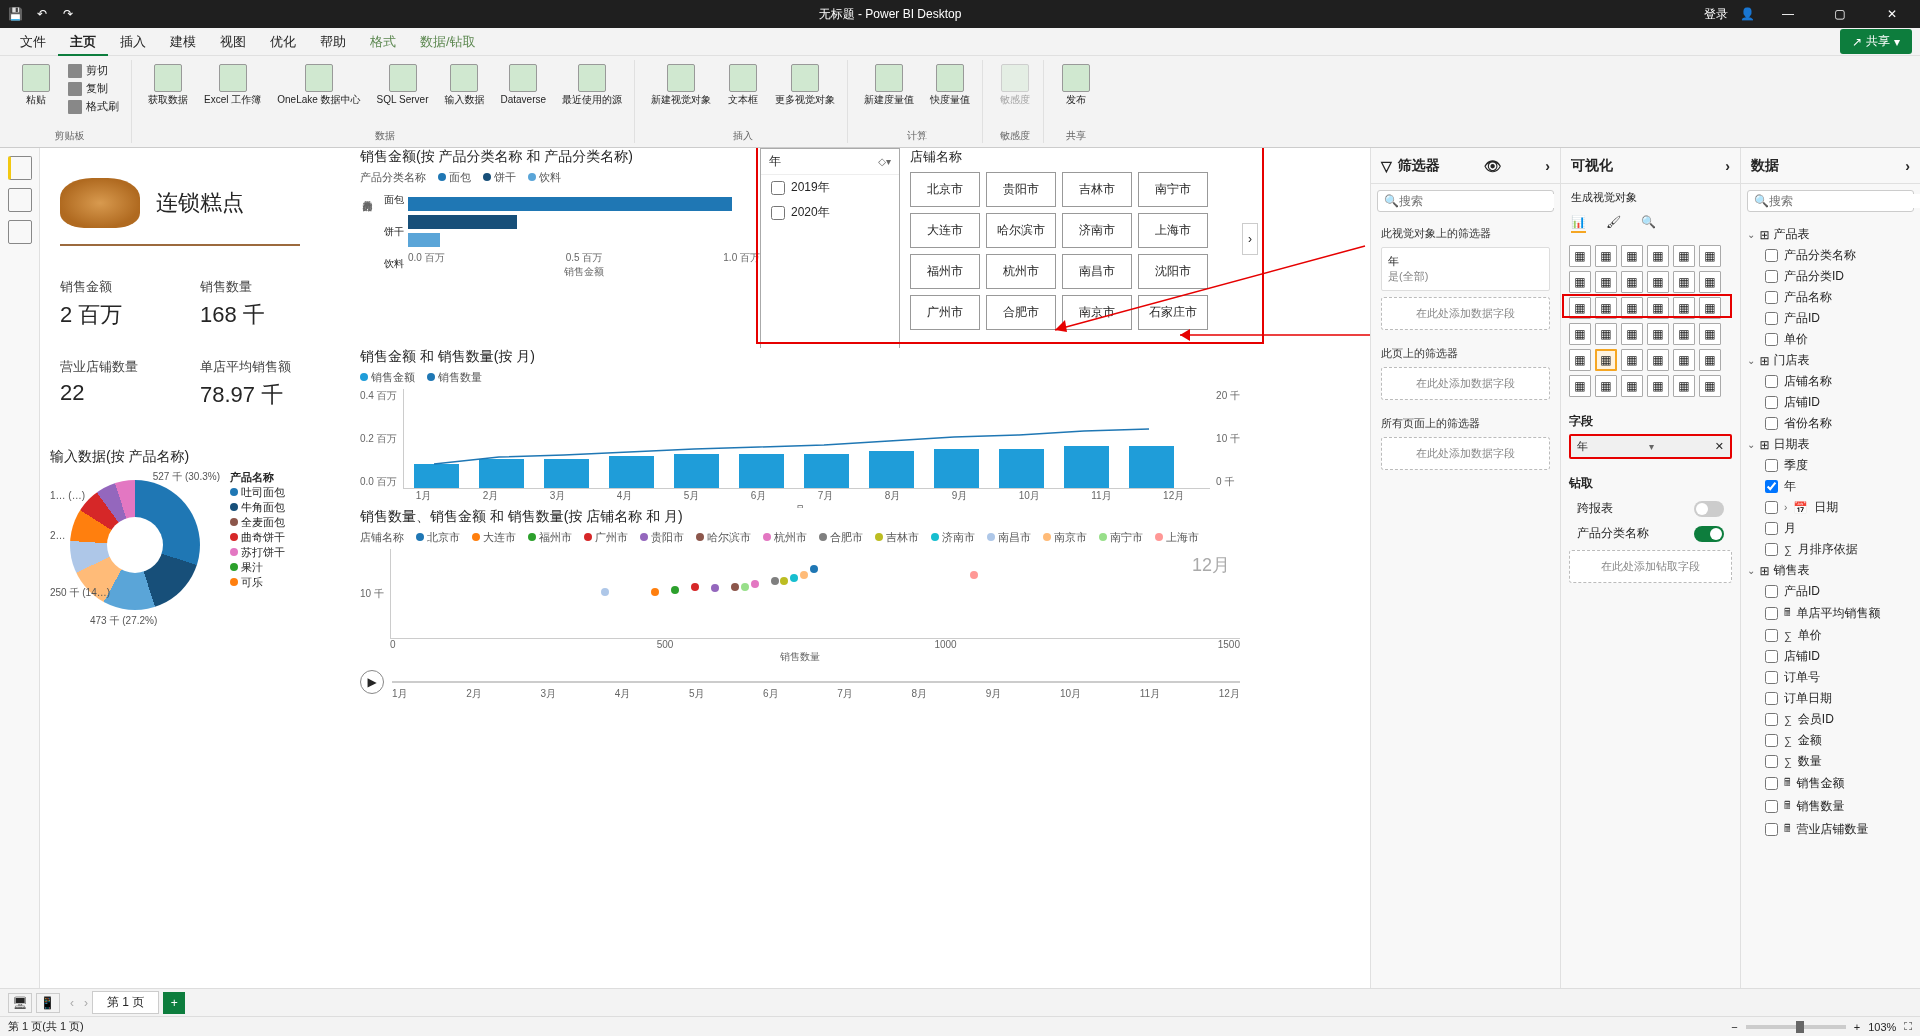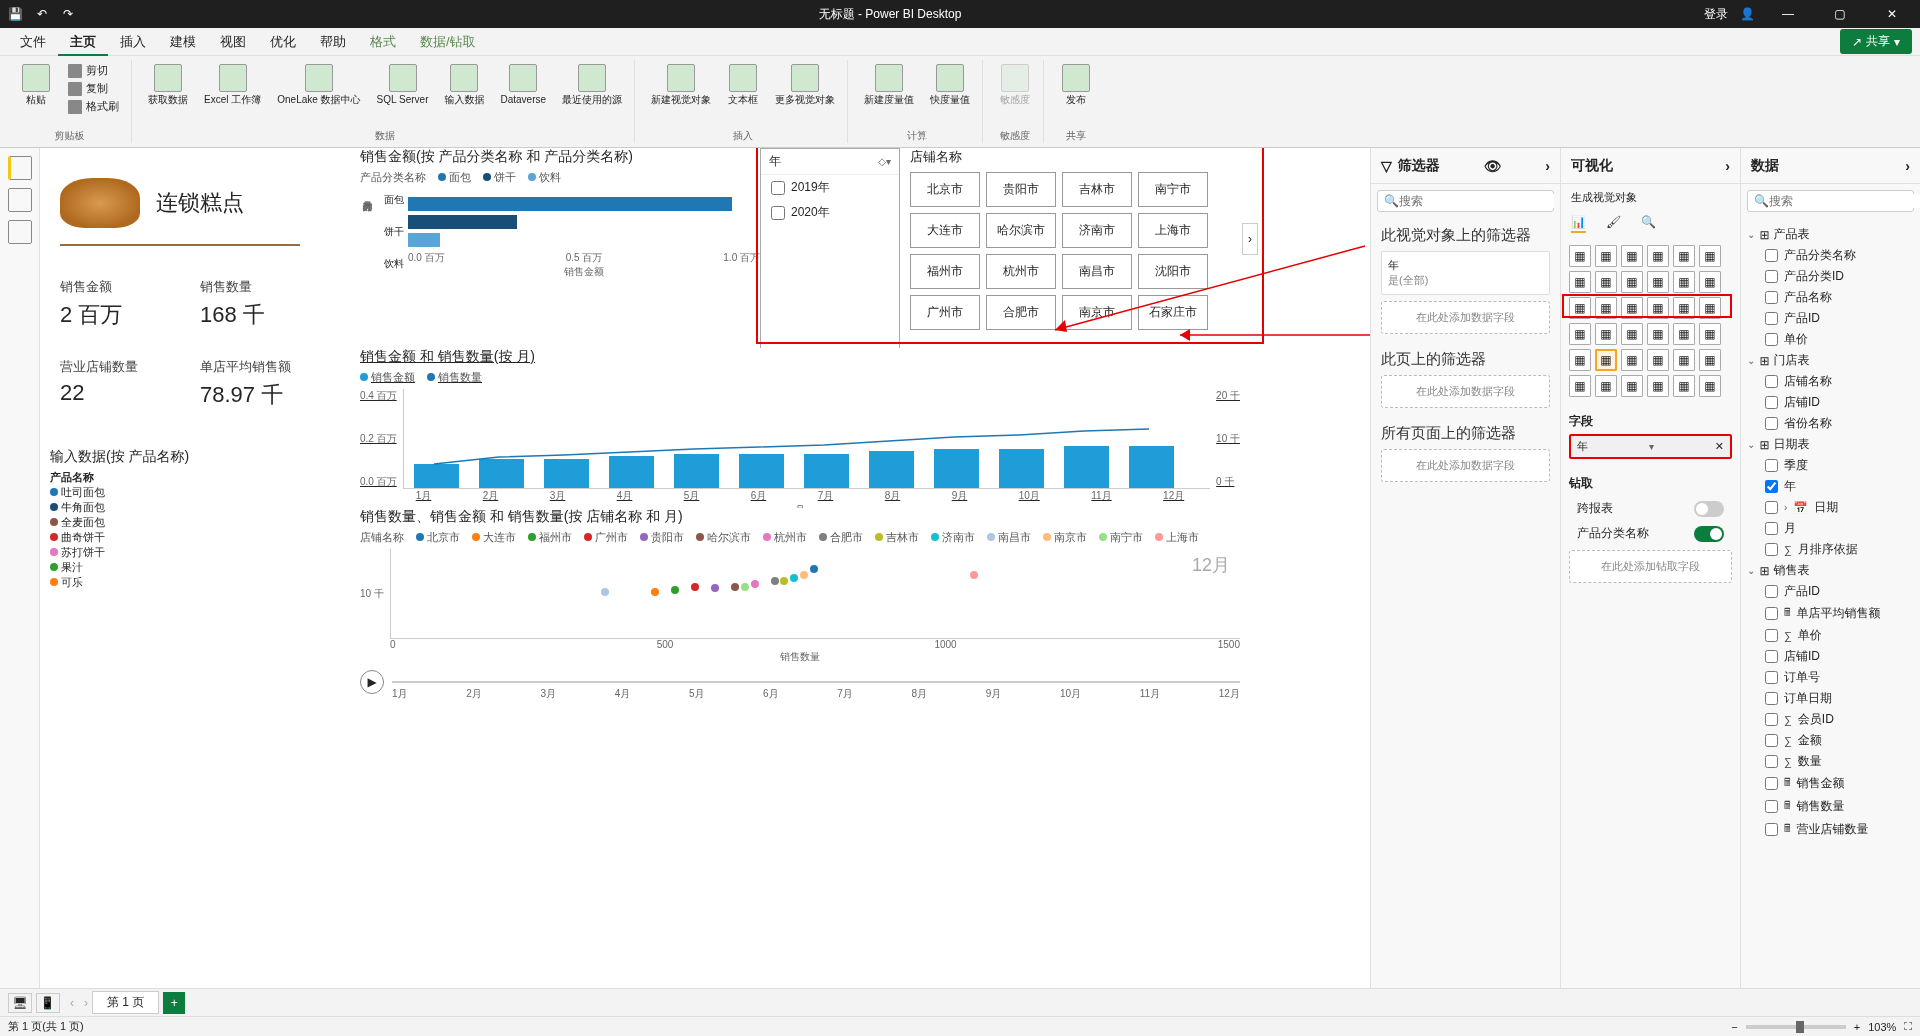--- a/index.html
+++ b/index.html
@@ -46,21 +46,21 @@
 .pane-header { height: 36px; display: flex; align-items: center; padding: 0 10px; font-size: 14px; font-weight: 600; border-bottom: 1px solid #e0e0e0; }
 .pane-header .collapse { margin-left: auto; cursor: pointer; }
 .filters-pane { width: 190px; }
 .viz-pane { width: 180px; }
 .data-pane { width: 180px; }
 
 .search-box { margin: 6px; display: flex; align-items: center; border: 1px solid #ccc; border-radius: 3px; background: #fff; padding: 3px 6px; }
 .search-box input { border: none; outline: none; flex: 1; font-size: 12px; }
 
 .filter-section { padding: 8px 10px; }
-.filter-section .sec-title { font-size: 15px; color: #333; margin-bottom: 6px; }
+.filter-section .sec-title { font-size: 11px; color: #333; margin-bottom: 6px; }
 .filter-card { border: 1px solid #ddd; background: #fff; padding: 6px; font-size: 11px; margin-bottom: 6px; border-radius: 2px; }
 .filter-field-well { border: 1px dashed #bbb; background: #fff; padding: 8px; text-align: center; color: #888; font-size: 11px; border-radius: 3px; margin-top: 4px; }
 
 .viz-grid { display: grid; grid-template-columns: repeat(6, 22px); gap: 4px; padding: 8px; }
 .viz-icon { width: 22px; height: 22px; border: 1px solid #aaa; background: #fff; cursor: pointer; border-radius: 1px; display: flex; align-items: center; justify-content: center; }
 .viz-icon.selected { border: 2px solid #f5a623; background: #fff3e0; }
 
 .field-well { padding: 8px; }
 .field-well-label { font-size: 12px; font-weight: 600; margin-bottom: 4px; }
 .field-chip { border: 1px solid #ccc; background: #f0f0f0; padding: 3px 6px; font-size: 11px; display: flex; align-items: center; border-radius: 2px; }
@@ -369,21 +369,21 @@
           <div class="tile">南昌市</div>
           <div class="tile">沈阳市</div>
           <div class="tile">广州市</div>
           <div class="tile">合肥市</div>
           <div class="tile">南京市</div>
           <div class="tile">石家庄市</div>
         </div>
       <div class="tile-nav">›</div>
     </div>
 
-    <div class="visual" style="left:320px; top:200px; width:880px;text-decoration:underline;">
+    <div class="visual" style="left:320px; top:200px; width:880px;">
       <div class="chart-title">销售金额 和 销售数量(按 月)</div>
       <div class="legend-row">
         <span><span class="legend-dot" style="background:#1f9dd9"></span><span>销售金额</span></span>
         <span><span class="legend-dot" style="background:#1f77b4"></span><span>销售数量</span></span>
       </div>
       <div style="display:flex; height:100px; margin-top:4px;">
         <div style="display:flex; flex-direction:column; justify-content:space-between; font-size:10px; color:#666; text-align:right; margin-right:6px;">
           <span>0.4 百万</span>
             <span>0.2 百万</span>
             <span>0.0 百万</span>
@@ -426,20 +426,28 @@
           <span>10月</span>
           <span>11月</span>
           <span>12月</span>
         </div>
       <div style="text-align:center; font-size:10px; color:#666;">月</div>
     </div>
 
     <div class="visual" style="left:10px; top:300px; width:300px;">
       <div class="chart-title">输入数据(按 产品名称)</div>
       <div style="display:flex; gap:10px;">
+        <div style="position:relative; width:170px;">
+          <div class="donut" style="margin:10px auto;"></div>
+          <div style="position:absolute; right:0; top:0; font-size:10px; color:#555;">527 千 (30.3%)</div>
+          <div style="position:absolute; left:0; top:20px; font-size:10px; color:#555;">1… (…)</div>
+          <div style="position:absolute; left:0; top:60px; font-size:10px; color:#555;">2…</div>
+          <div style="position:absolute; left:0; bottom:20px; font-size:10px; color:#555;">250 千 (14…)</div>
+          <div style="position:absolute; left:40px; bottom:-8px; font-size:10px; color:#555;">473 千 (27.2%)</div>
+        </div>
         <div style="font-size:11px;">
           <div style="font-weight:600;">产品名称</div>
           <div id="donut-legend">
               <div><span class="legend-dot" style="background:#1f77b4"></span>吐司面包</div>
               <div><span class="legend-dot" style="background:#174f79"></span>牛角面包</div>
               <div><span class="legend-dot" style="background:#8c564b"></span>全麦面包</div>
               <div><span class="legend-dot" style="background:#d62728"></span>曲奇饼干</div>
               <div><span class="legend-dot" style="background:#e377c2"></span>苏打饼干</div>
               <div><span class="legend-dot" style="background:#2ca02c"></span>果汁</div>
               <div><span class="legend-dot" style="background:#ff7f0e"></span>可乐</div>

